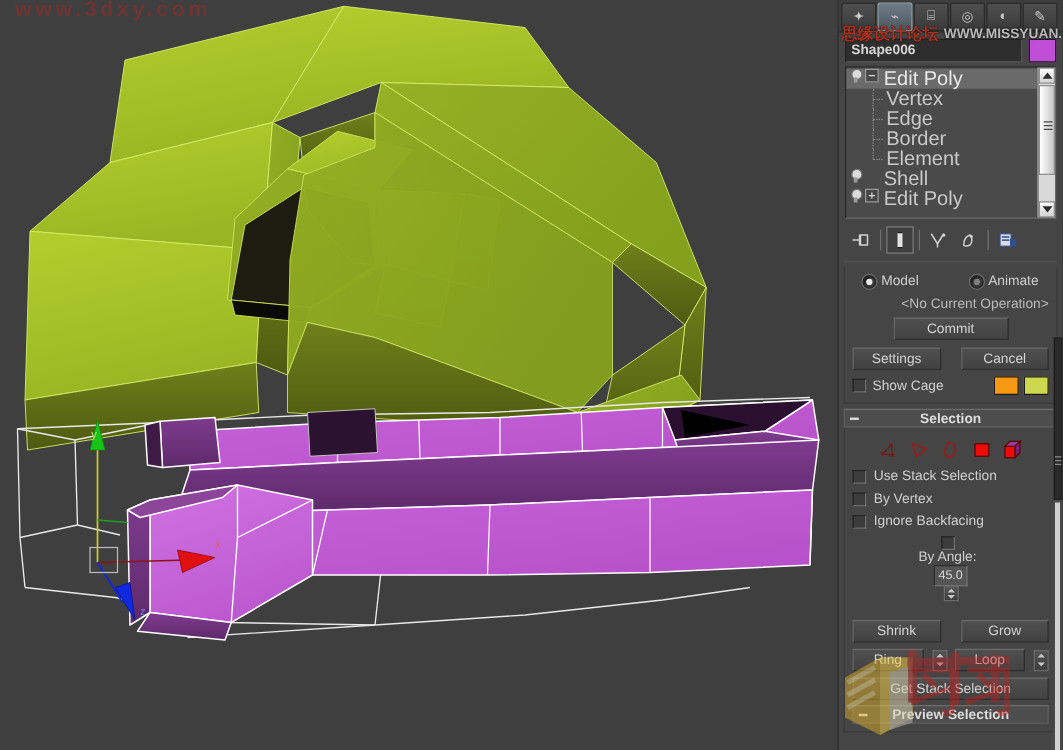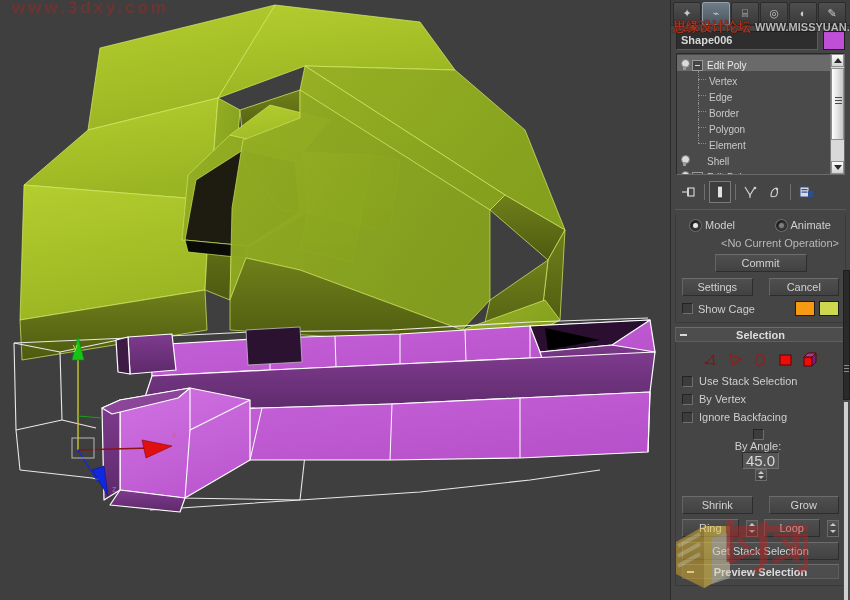--- a/index.html
+++ b/index.html
@@ -162,22 +162,22 @@
   }
   #stack-list {
     flex: 1;
     position: relative;
     overflow: hidden;
     padding-top: 1px;
   }
   .stack-row {
     height: 16px;
     display: flex;
-    align-items: flex-end;
-    font-size: 10px;
+    align-items: flex-start;
+    font-size: 16px;
     color: #c9c9c9;
     padding-left: 2px;
     position: relative;
   }
   .stack-row.selected {
     background: #6a6a6a;
     color: #e8e8e8;
   }
   .bulb {
     width: 11px; height: 12px;
@@ -427,21 +427,21 @@
   .angle-row .chk { margin-right: 5px; }
   .angle-row .lbl { font-size: 11px; color: #cfcfcf; margin-right: 5px; white-space: nowrap;}
   .spin-field {
     flex: 1;
     height: 17px;
     background: #555555;
     border: 1px solid #707070;
     border-top-color: #2d2d2d;
     border-left-color: #2d2d2d;
     color: #d8d8d8;
-    font-size: 15px;
+    font-size: 10px;
     line-height: 15px;
     padding: 0 3px;
   }
   .spinner {
     width: 12px; height: 17px;
     margin-left: 1px;
     background: linear-gradient(#545454,#3e3e3e);
     border: 1px solid #6a6a6a;
     display: flex; flex-direction: column;
     justify-content: space-around; align-items: center;
@@ -682,23 +682,20 @@
         </div>
 
         <div class="stack-row child">
           <span>Vertex</span>
         </div>
         <div class="stack-row child">
           <span>Edge</span>
         </div>
         <div class="stack-row child">
           <span>Border</span>
-        </div>
-        <div class="stack-row child">
-          <span>Polygon</span>
         </div>
         <div class="stack-row child last">
           <span>Element</span>
         </div>
 
         <div class="stack-row">
           <span class="bulb"></span>
           <span style="width:11px;flex:0 0 11px;margin-right:4px;"></span>
           <span>Shell</span>
         </div>

